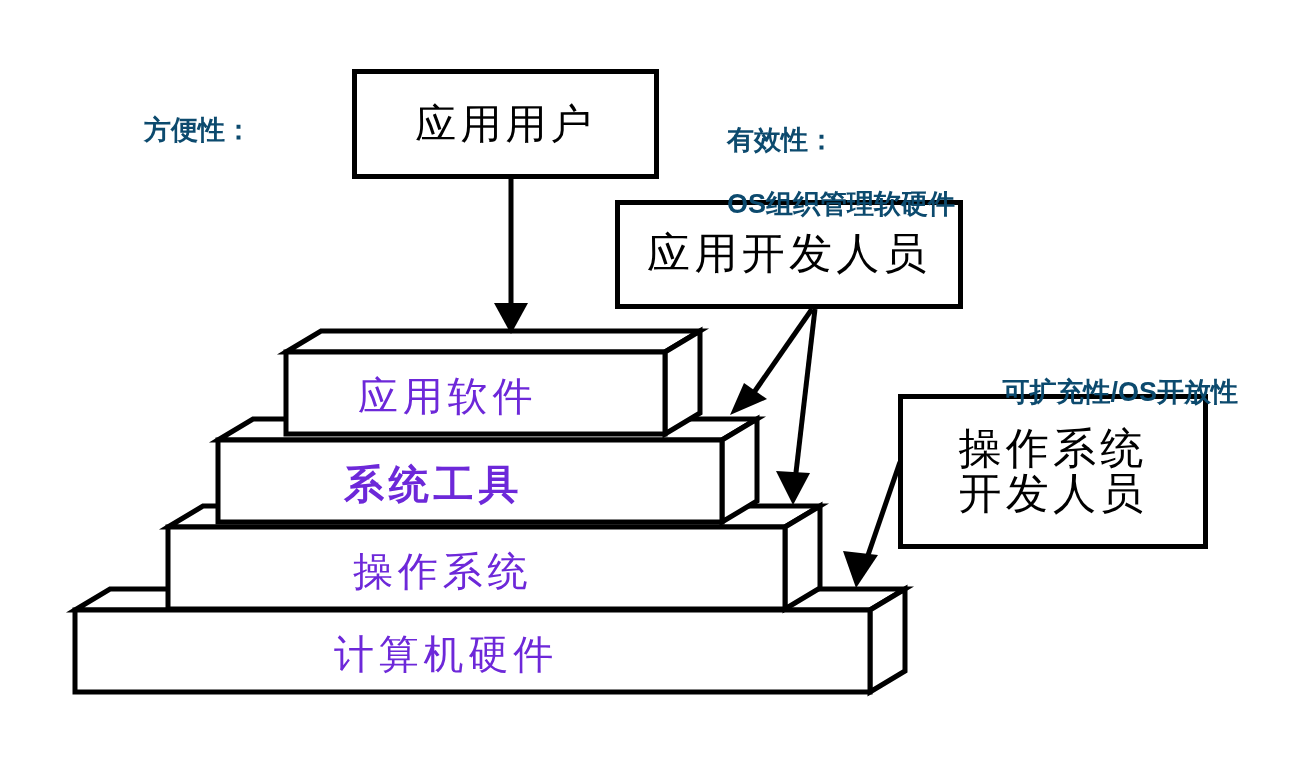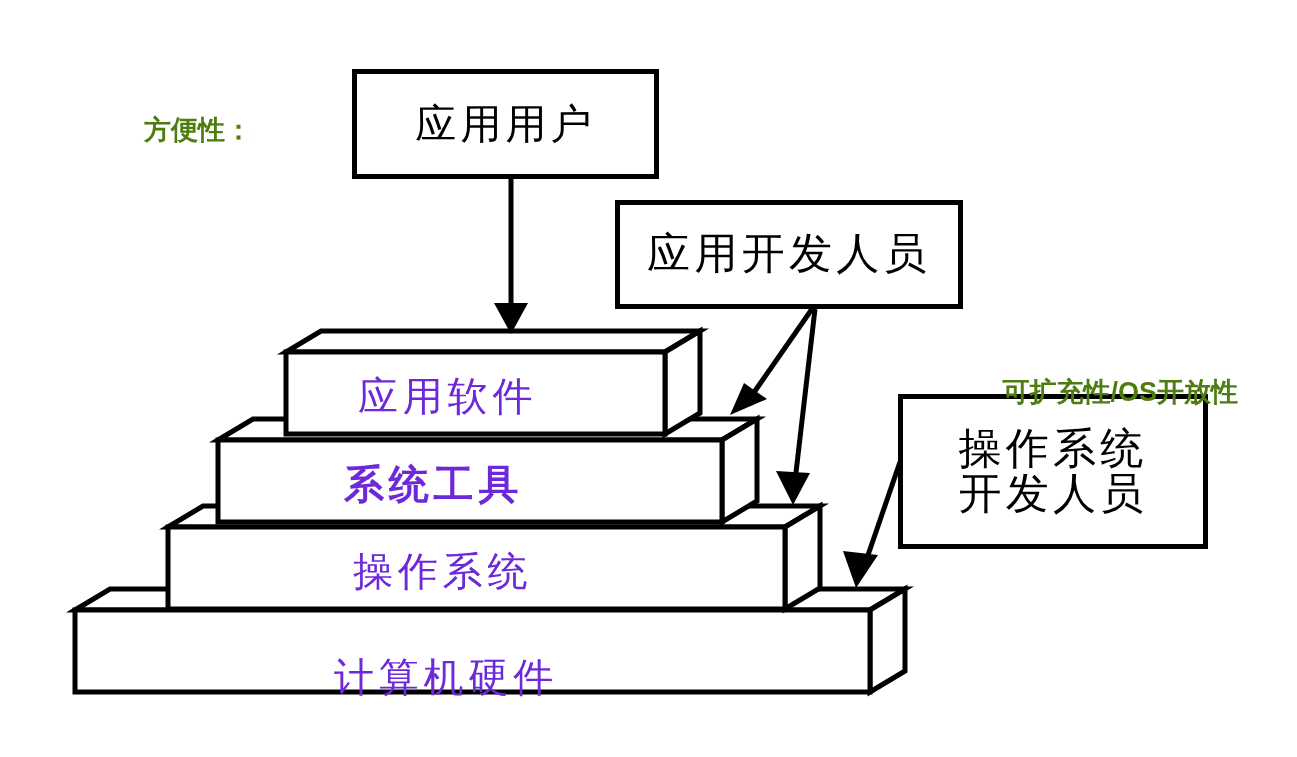--- a/index.html
+++ b/index.html
@@ -53,21 +53,21 @@
   .box-label {
     font-family: "Liberation Serif", "DejaVu Serif", serif;
     color: #000000;
     white-space: pre-line;
     text-align: center;
     letter-spacing: 0.10em;
     line-height: 1.04;
   }
   .annotation {
     position: absolute;
-    color: #4d7c0f;
+    color: #0c4a6e;
     font-family: "Liberation Sans", "DejaVu Sans", sans-serif;
     font-weight: bold;
     font-size: 27px;
     line-height: 1.18;
     white-space: pre-line;
     text-align: center;
   }
   .pyr-label {
     position: absolute;
     font-family: "Liberation Serif", "DejaVu Serif", serif;
@@ -106,21 +106,21 @@
       <polygon class="stroke" points="286,352 321,331 700,331 665,352"></polygon>
       <polygon class="stroke" points="665,352 700,331 700,413 665,434"></polygon>
       <rect class="stroke" x="286" y="352" width="379" height="82"></rect>
     </g>
 
   </svg>
 
   <div class="pyr-label" style="left:358px; top:369px;">应用软件</div>
   <div class="pyr-label" style="left:344px; top:457px;font-weight:bold;">系统工具</div>
   <div class="pyr-label" style="left:353px; top:544px;">操作系统</div>
-  <div class="pyr-label" style="left:334px; top:650px;text-align:right;">计算机硬件</div>
+  <div class="pyr-label" style="left:334px; top:627px;text-align:right;">计算机硬件</div>
 
   <svg class="layer" viewBox="0 0 1297 757">
 
     <g>
       <line class="arrow-line" x1="511" y1="178" x2="511" y2="318"></line>
       <polygon class="arrow-head" points="511,334 494,303 528,303"></polygon>
     </g>
 
     <g>
       <line class="arrow-line" x1="812" y1="309" x2="748" y2="401"></line>
@@ -149,18 +149,22 @@
 
   <div class="box-rect" style="left:898px; top:394px; width:310px; height:155px;">
     <span class="box-label" style="font-size:43px;">操作系统
 开发人员</span>
   </div>
 
   <div class="annotation" style="left:68px; top:83px; width:260px;">
     <div>方便性：</div>
   </div>
 
+  <div class="annotation" style="left:727px; top:93px; width:300px; text-align:left;">
+    <div>有效性：</div>
+    <div>OS组织管理软硬件</div>
+  </div>
 
   <div class="annotation" style="left:938px; top:345px; width:300px; text-align:right;">
     <div>可扩充性/OS开放性</div>
   </div>
 
 </div>
 
 </body></html>

